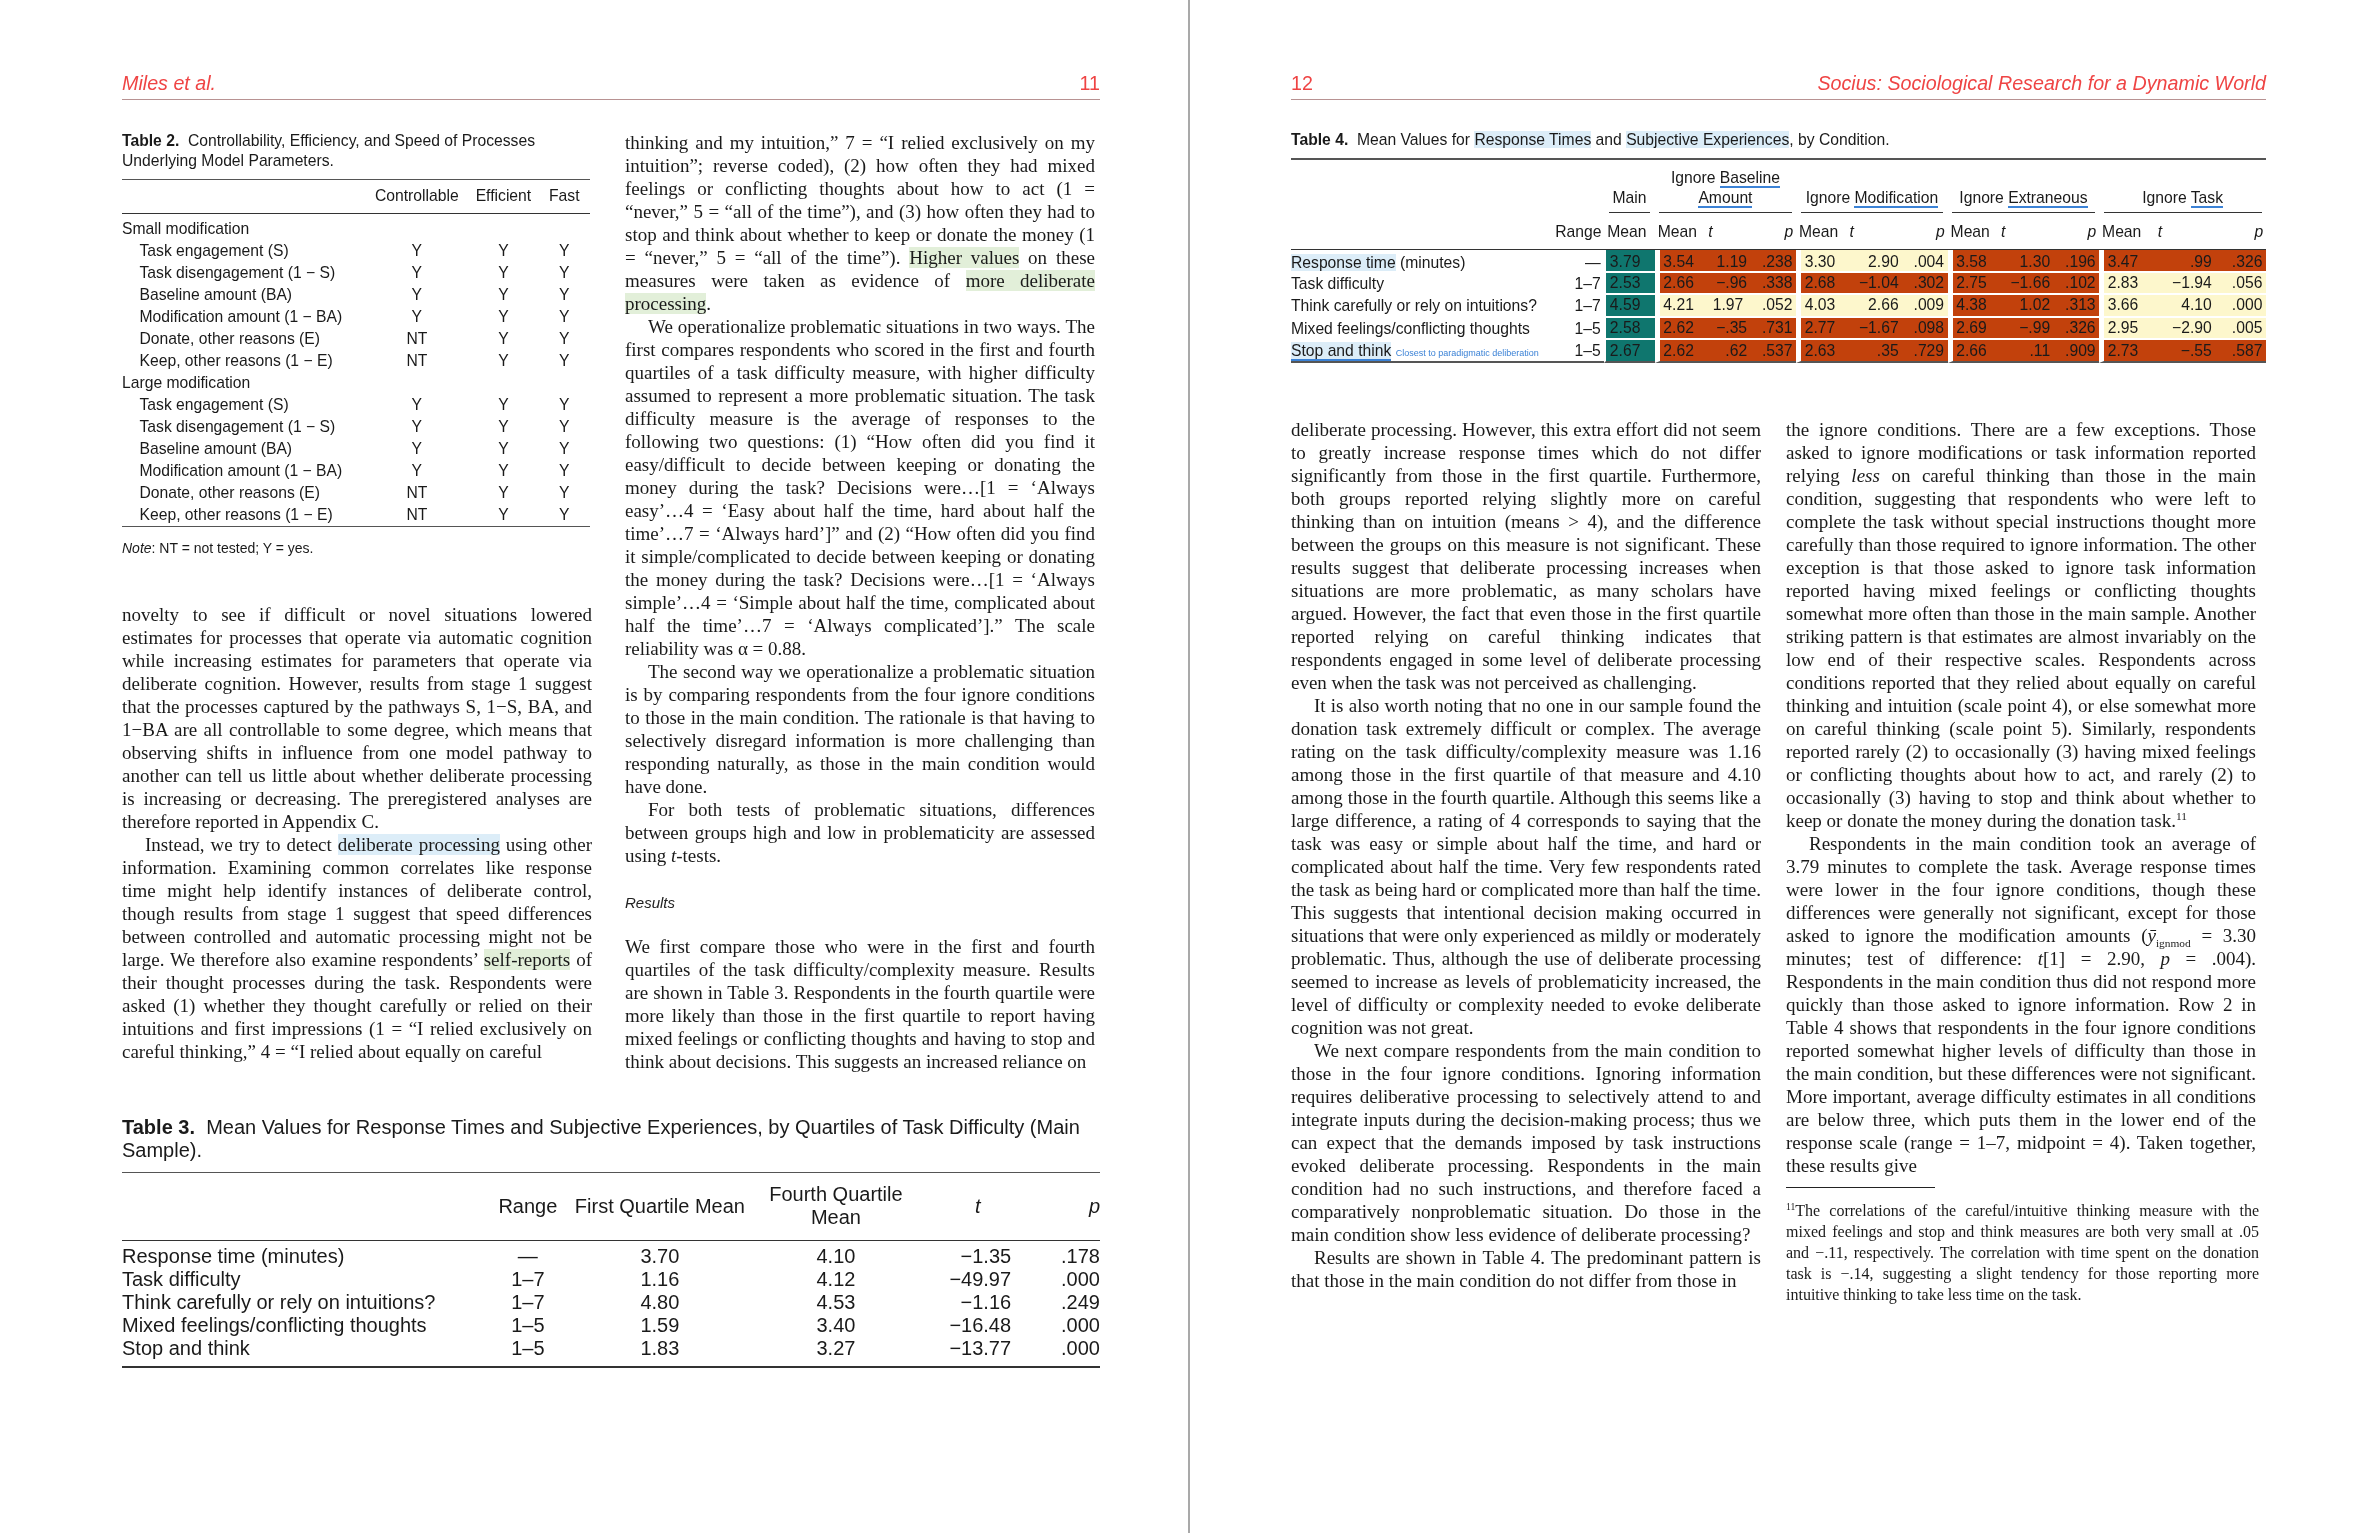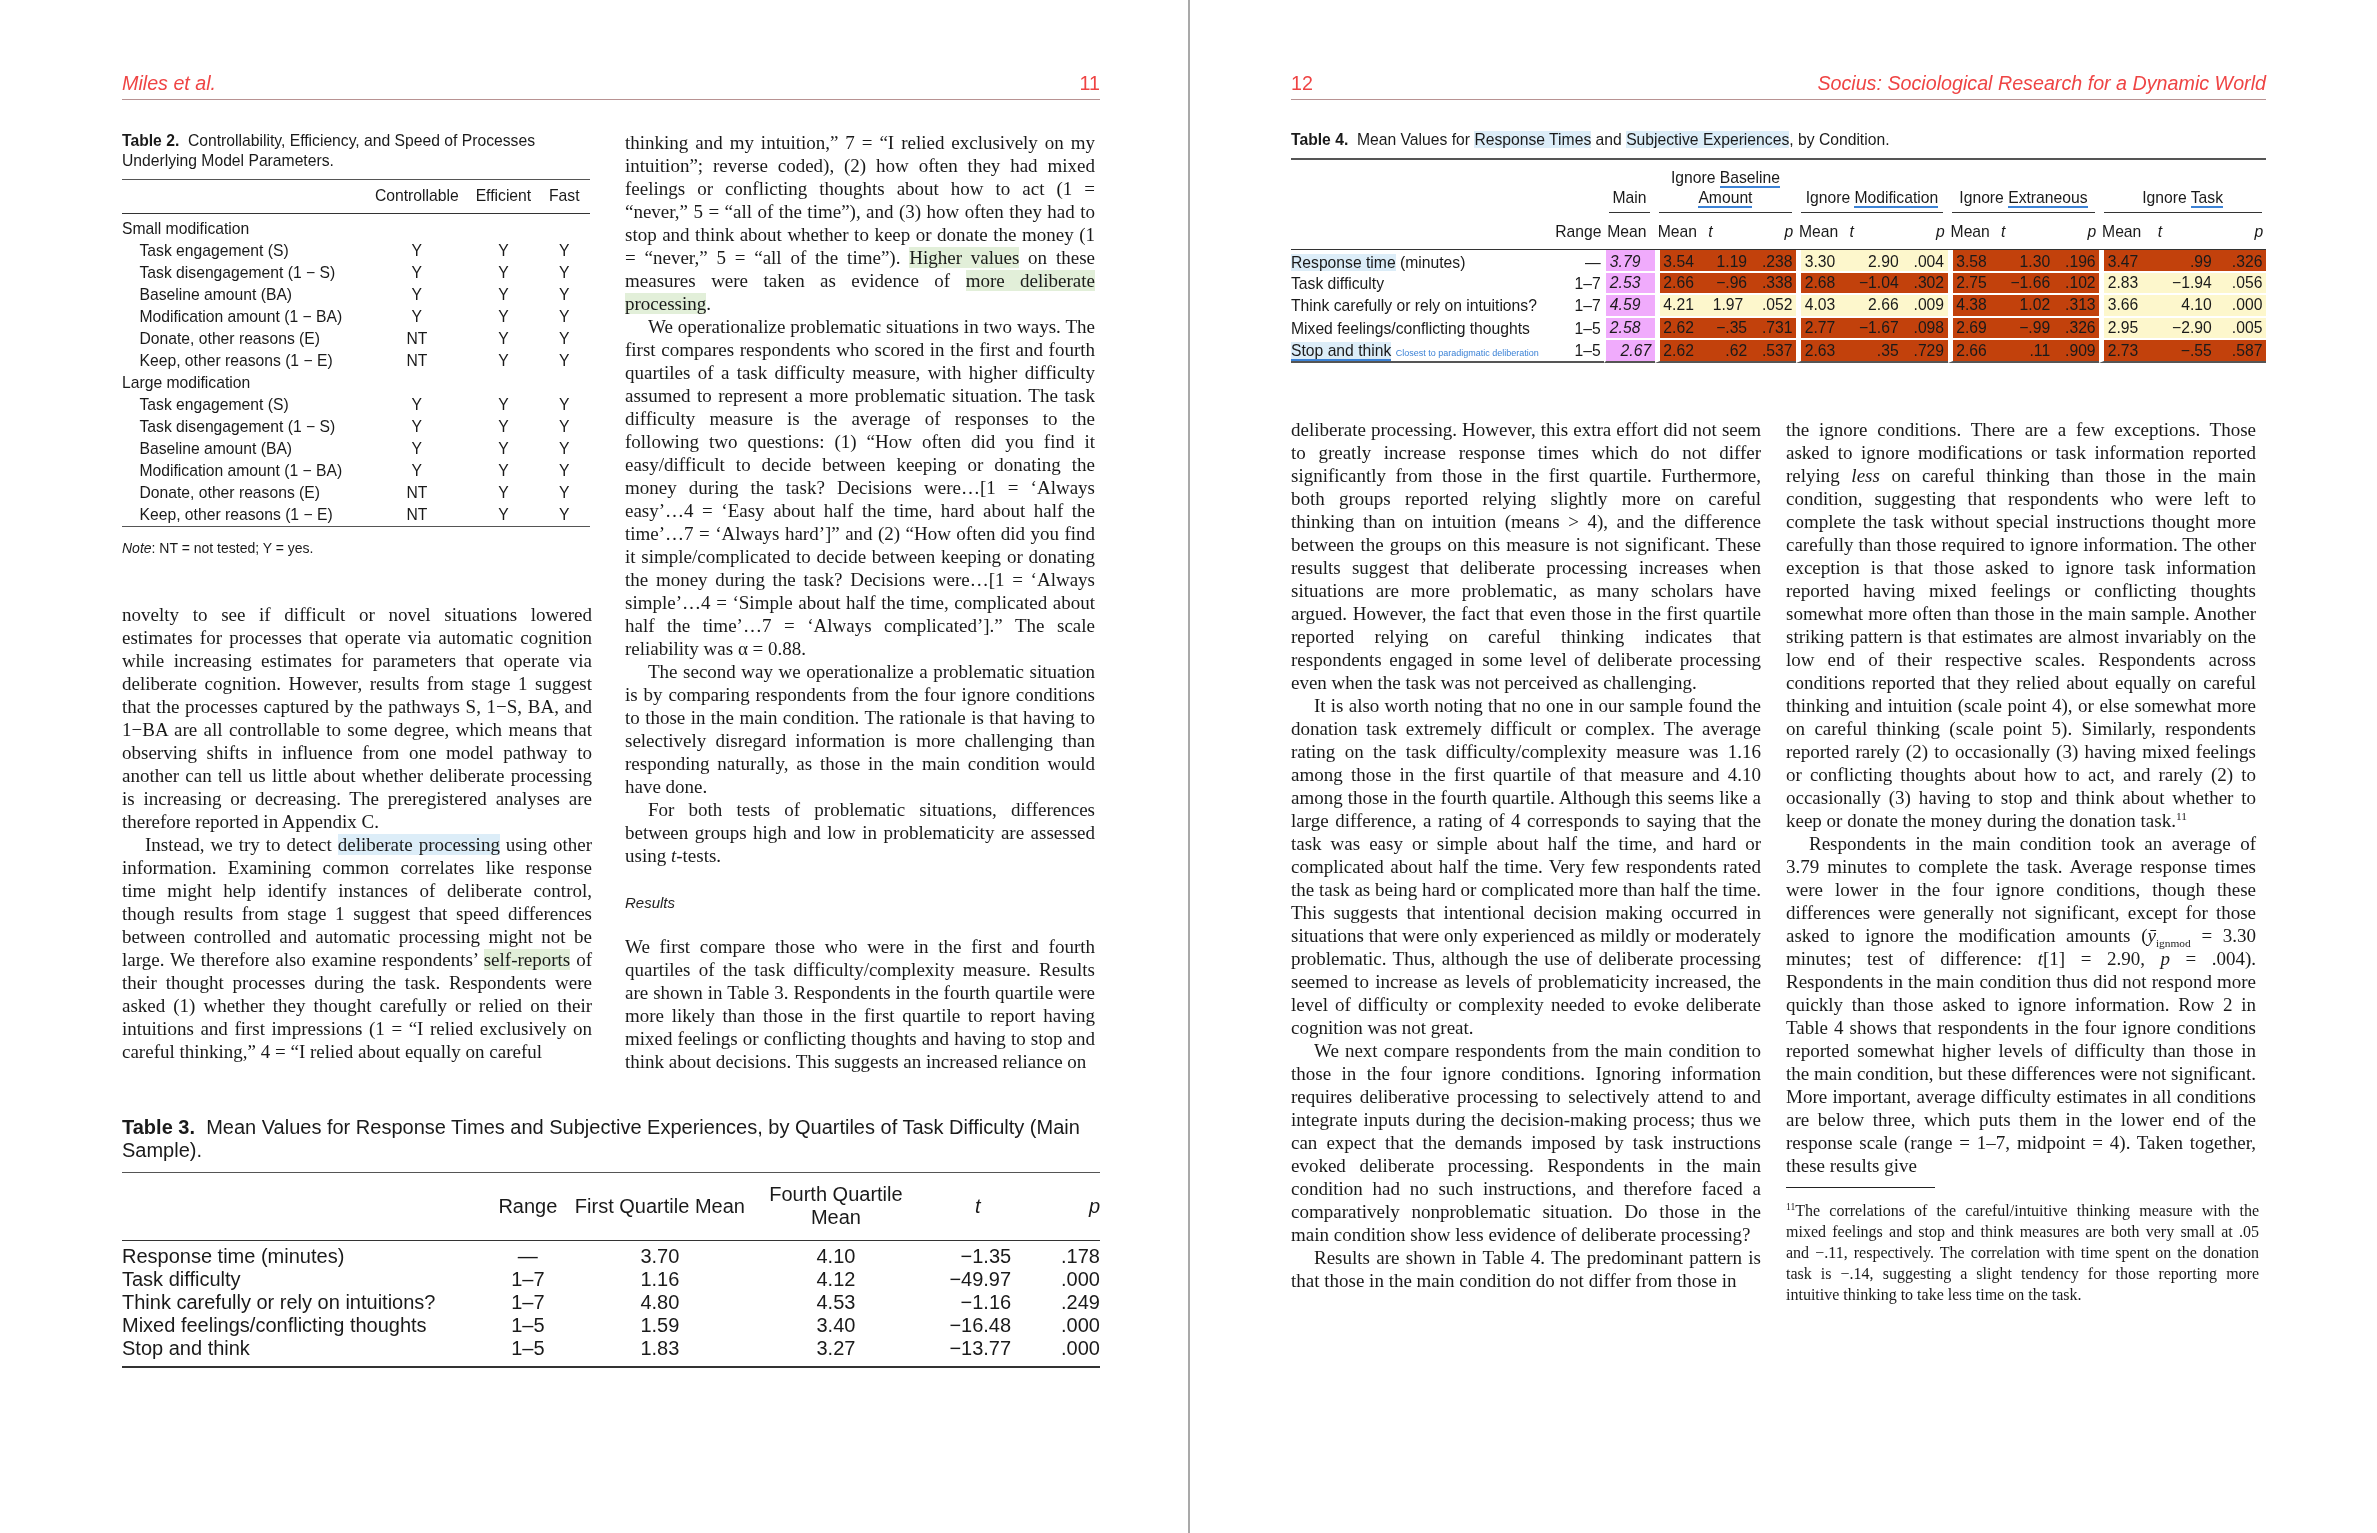--- a/index.html
+++ b/index.html
@@ -56,21 +56,21 @@
   .t4 table { width: 100%; border-collapse: separate; border-spacing: 0; }
   .t4 th { font-weight: normal; }
   .t4 tr.h1 th { border-top: 2.2px solid #555; padding-top: 8.7px; vertical-align: bottom; line-height: 19.7px; padding-bottom: 4.4px; }
   .t4 tr.h1 th .grp { display: block; border-bottom: 1.5px solid #333; padding-bottom: 4.4px; margin: 0 4.4px; }
   .t4 tr.h2 th { padding: 5.8px 2.9px 7.3px; border-bottom: 1.5px solid #333; }
   .t4 td { height: 22.6px; padding: 0 3.6px; }
   .t4 tbody tr:first-child td { padding-top: 2.9px; }
   .t4 tbody tr:last-child td { border-bottom: 2.2px solid #555; }
   .t4 .num { text-align: right; }
   .t4 .ul { border-bottom: 2.2px solid #3b82d6; }
-  .cell-green { background: #f0abfc; font-style: italic; }
+  .cell-green { background: #0f766e; }
   .cell-red { background: #c2410c; }
   .cell-yellow { background: #fdf7cc; }
   .annot { font-size: 9px; color: #3b82d6; margin-left: 4.4px; }
 
   .fn-rule { position: absolute; left: 1786px; top: 1187px; width: 149px; height: 0; border-top: 1.5px solid #222; }
   .fn { position: absolute; left: 1786px; top: 1200px; width: 473px; font-size: 16px; line-height: 21px; text-align: justify; }
   sup { font-size: 60%; line-height: 0; }
   sub { font-size: 60%; line-height: 0; }
 </style>
 </head>
@@ -394,21 +394,21 @@
           <td class="cell-red" style="border-left: 5.8px solid rgb(255, 255, 255); border-bottom: 2.2px solid rgb(255, 255, 255);">2.69</td>
           <td class="cell-red num" style="border-bottom: 2.2px solid rgb(255, 255, 255);">−.99</td>
           <td class="cell-red num" style="border-bottom: 2.2px solid rgb(255, 255, 255);">.326</td>
           <td class="cell-yellow" style="border-left: 5.8px solid rgb(255, 255, 255); border-bottom: 2.2px solid rgb(255, 255, 255);">2.95</td>
           <td class="cell-yellow num" style="border-bottom: 2.2px solid rgb(255, 255, 255);">−2.90</td>
           <td class="cell-yellow num" style="border-bottom: 2.2px solid rgb(255, 255, 255);">.005</td>
         </tr>
         <tr>
           <td style="white-space: nowrap; padding-left: 0px;"><span class="hl-blue ul">Stop and think</span><span class="annot">Closest to paradigmatic deliberation</span></td>
           <td class="num">1–5</td>
-          <td class="cell-green" style="border-left: 2.9px solid rgb(255, 255, 255); text-align: right;">2.67</td>
+          <td class="cell-green" style="border-left: 2.9px solid rgb(255, 255, 255);">2.67</td>
           <td class="cell-red" style="border-left: 5.8px solid rgb(255, 255, 255);">2.62</td>
           <td class="cell-red num">.62</td>
           <td class="cell-red num">.537</td>
           <td class="cell-red" style="border-left: 5.8px solid rgb(255, 255, 255);">2.63</td>
           <td class="cell-red num">.35</td>
           <td class="cell-red num">.729</td>
           <td class="cell-red" style="border-left: 5.8px solid rgb(255, 255, 255);">2.66</td>
           <td class="cell-red num">.11</td>
           <td class="cell-red num">.909</td>
           <td class="cell-red" style="border-left: 5.8px solid rgb(255, 255, 255);">2.73</td>

